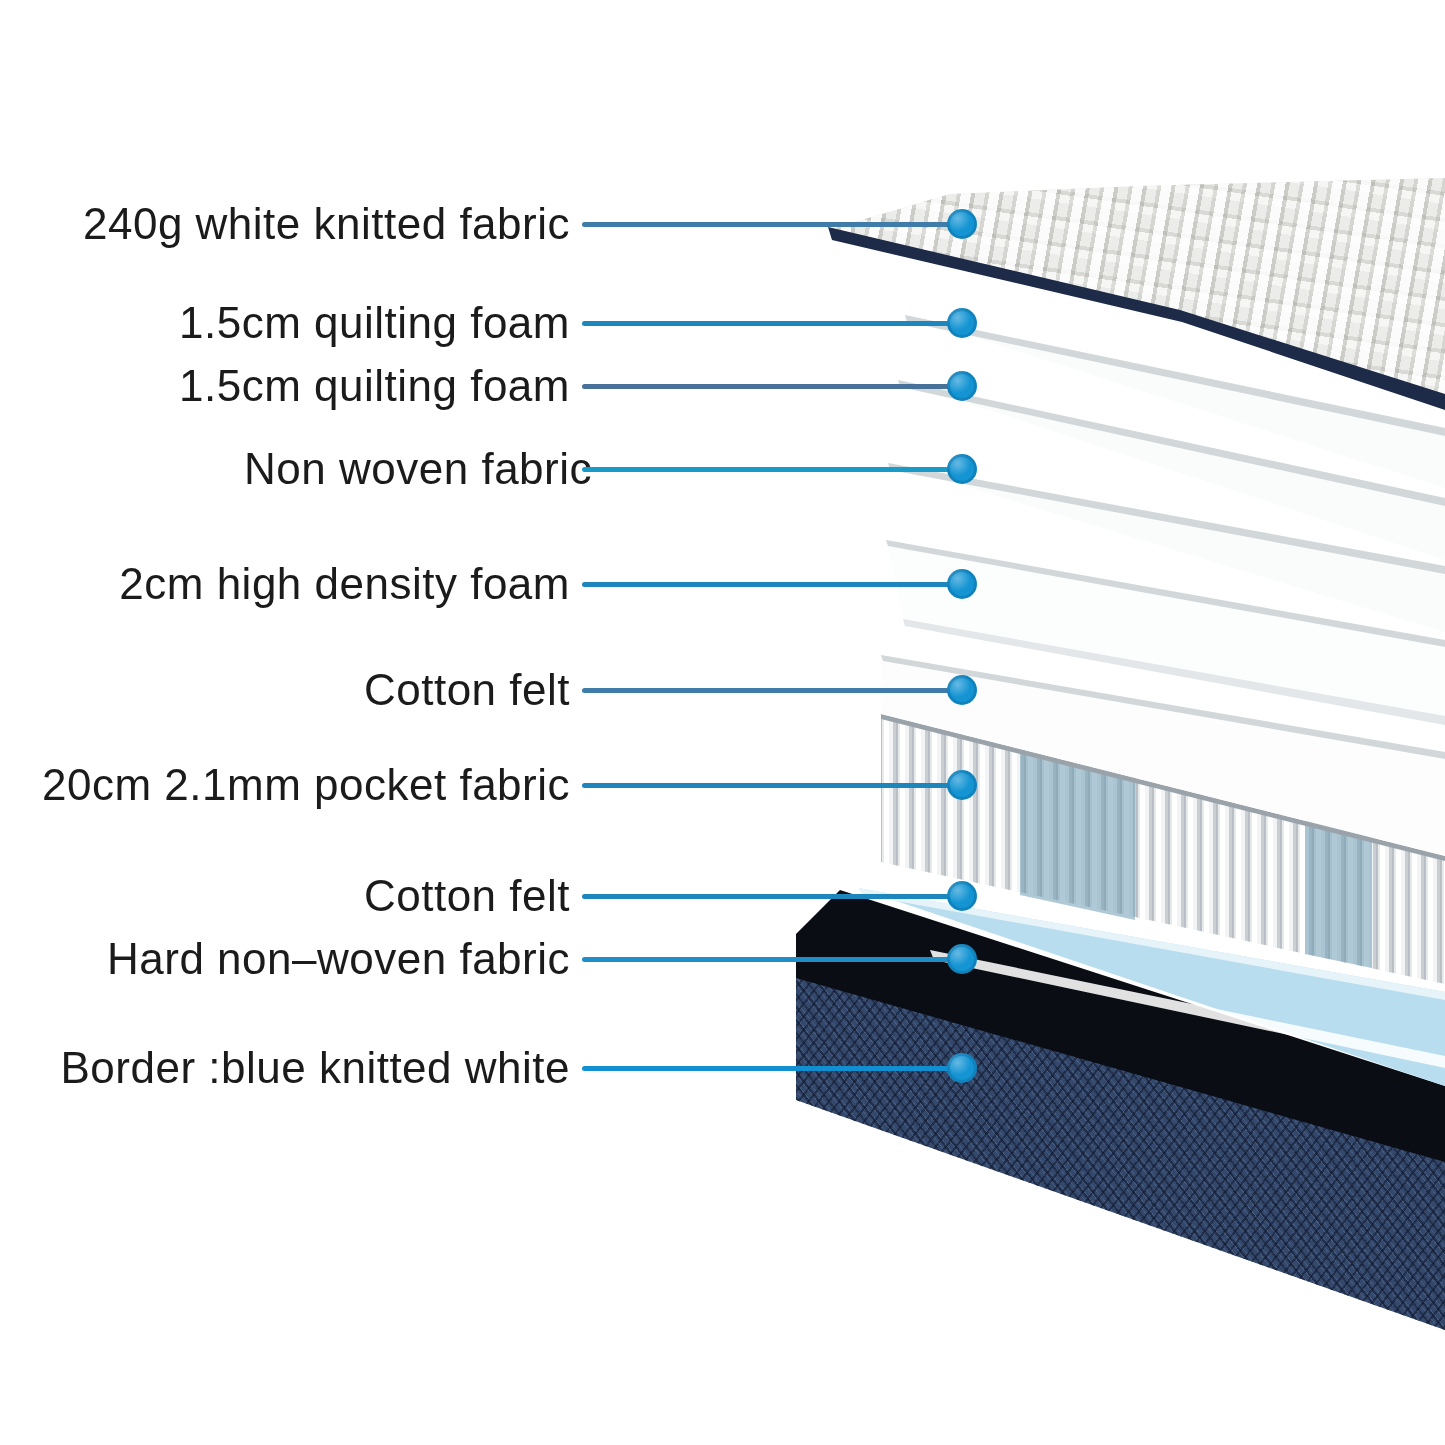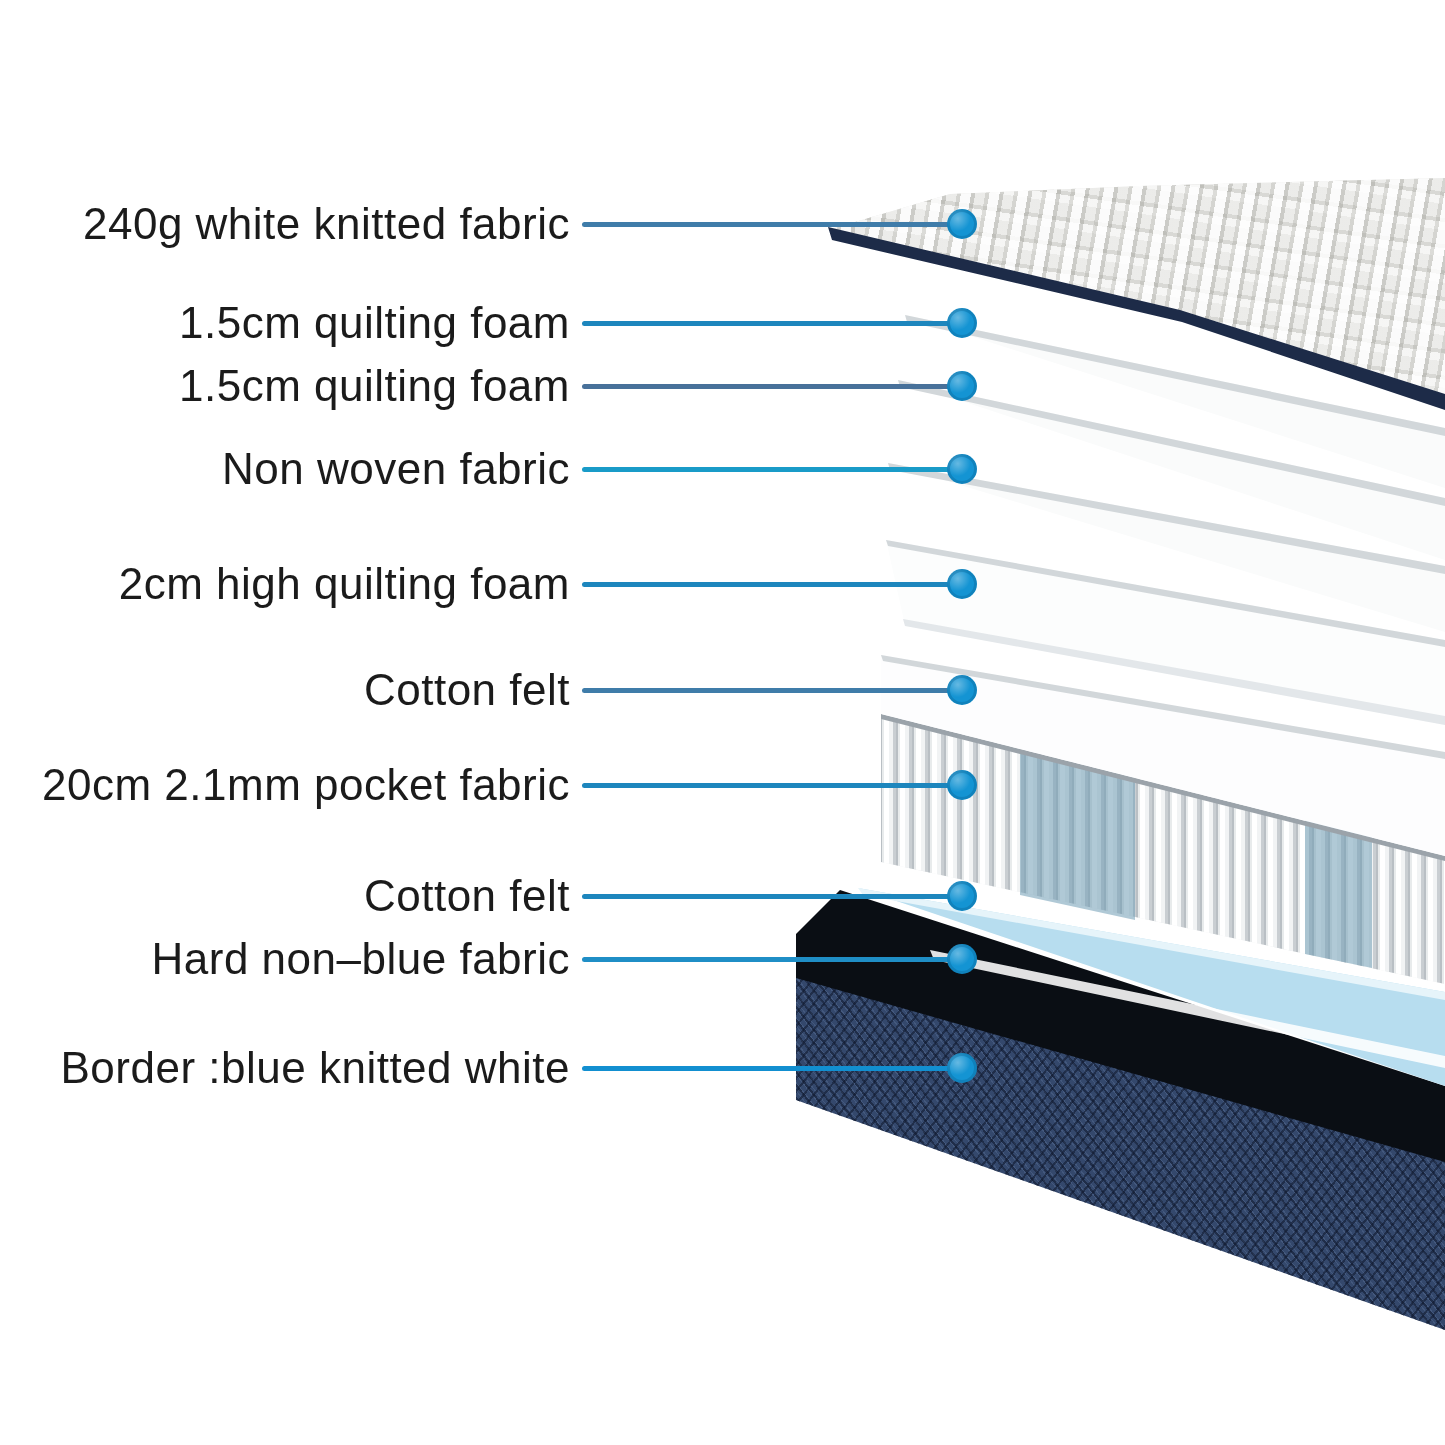--- a/index.html
+++ b/index.html
@@ -115,41 +115,41 @@
   <div class="dot" style="top: 209px; background-color: rgb(20, 148, 211);"></div>
 
   <div class="callout-label" style="top:323px;right:875px">1.5cm quilting foam</div>
   <div class="leader" style="top: 321px; background-color: rgb(29, 134, 189);"></div>
   <div class="dot" style="top: 308px; background-color: rgb(20, 148, 211);"></div>
 
   <div class="callout-label" style="top:386px;right:875px">1.5cm quilting foam</div>
   <div class="leader" style="top: 384px; background-color: rgb(72, 113, 154);"></div>
   <div class="dot" style="top: 371px; background-color: rgb(20, 148, 211);"></div>
 
-  <div class="callout-label" style="top:469px;right:875px">Non woven fabric</div>
+  <div class="callout-label" style="top:469px;right:853px">Non woven fabric</div>
   <div class="leader" style="top: 467px; background-color: rgb(25, 155, 200);"></div>
   <div class="dot" style="top: 454px; background-color: rgb(20, 148, 211);"></div>
 
-  <div class="callout-label" style="top:584px;right:875px">2cm high quilting foam</div>
+  <div class="callout-label" style="top:584px;right:875px">2cm high density foam</div>
   <div class="leader" style="top: 582px; background-color: rgb(29, 134, 189);"></div>
   <div class="dot" style="top: 569px; background-color: rgb(20, 148, 211);"></div>
 
   <div class="callout-label" style="top:690px;right:875px">Cotton felt</div>
   <div class="leader" style="top: 688px; background-color: rgb(63, 124, 169);"></div>
   <div class="dot" style="top: 675px; background-color: rgb(20, 148, 211);"></div>
 
   <div class="callout-label" style="top:785px;right:875px">20cm 2.1mm pocket fabric</div>
   <div class="leader" style="top: 783px; background-color: rgb(29, 134, 189);"></div>
   <div class="dot" style="top: 770px; background-color: rgb(20, 148, 211);"></div>
 
   <div class="callout-label" style="top:896px;right:875px">Cotton felt</div>
   <div class="leader" style="top: 894px; background-color: rgb(29, 134, 189);"></div>
   <div class="dot" style="top: 881px; background-color: rgb(20, 148, 211);"></div>
 
-  <div class="callout-label" style="top:959px;right:875px">Hard non–blue fabric</div>
+  <div class="callout-label" style="top:959px;right:875px">Hard non–woven fabric</div>
   <div class="leader" style="top: 957px; background-color: rgb(31, 142, 198);"></div>
   <div class="dot" style="top: 944px; background-color: rgb(20, 148, 211);"></div>
 
   <div class="callout-label" style="top:1068px;right:875px">Border :blue knitted white</div>
   <div class="leader" style="top: 1066px; background-color: rgb(18, 143, 208);"></div>
   <div class="dot" style="top: 1053px; background-color: rgb(20, 148, 211);"></div>
 
 </div>
 
 </body></html>

